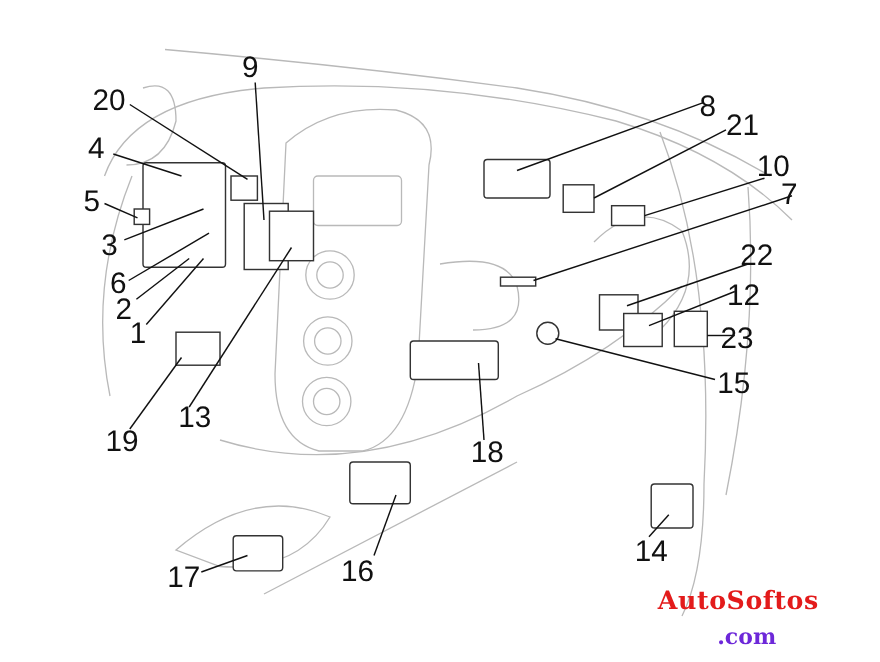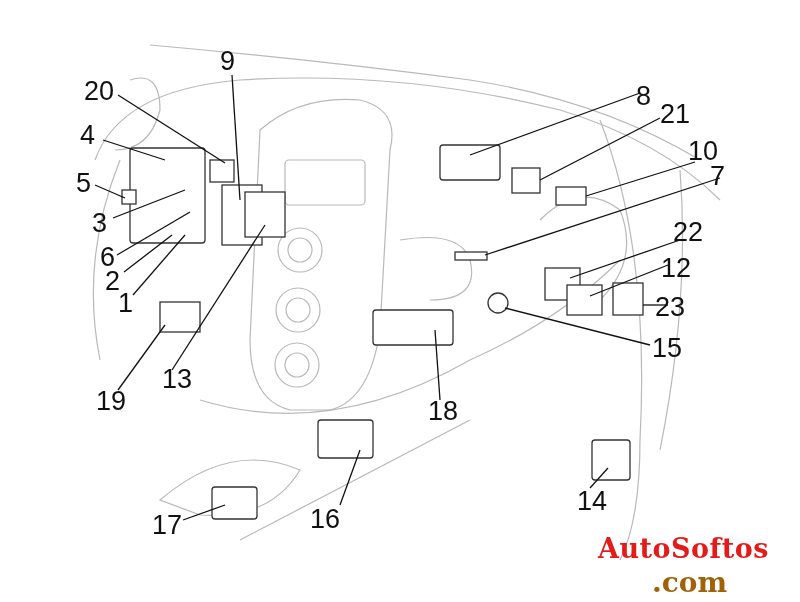--- a/index.html
+++ b/index.html
@@ -2,22 +2,22 @@
 <html><head>
 <meta charset="utf-8">
 <style>
   html, body { margin:0; padding:0; background:#ffffff; }
   body { width:800px; height:602px; position:relative; overflow:hidden; font-family:"Liberation Sans", sans-serif; }
   #diagram { position:absolute; left:0; top:0; width:800px; height:602px; }
   .lbl { font-family:"Liberation Sans", sans-serif; font-size:27px; fill:#111; }
   .outline { fill:none; stroke:#b9b9b9; stroke-width:1.2; }
   .part { fill:#ffffff; stroke:#333; stroke-width:1.3; }
   .leader { stroke:#111; stroke-width:1.3; fill:none; }
-  .wm1 { position:absolute; left:598px; top:533px; font-family:"DejaVu Serif", serif; font-weight:bold; font-size:27px; color:#e31b1b; letter-spacing:0.5px; }
-  .wm2 { position:absolute; left:652px; top:566px; font-family:"DejaVu Serif", serif; font-weight:bold; font-size:28px; color:#a16207; }
+  .wm1 { position:absolute; left:598px; top:533px; font-family:"DejaVu Serif", serif; font-weight:bold; font-size:23px; color:#e31b1b; letter-spacing:0.5px; }
+  .wm2 { position:absolute; left:652px; top:566px; font-family:"DejaVu Serif", serif; font-weight:bold; font-size:20px; color:#6d28d9; }
 </style>
 </head>
 <body>
 
 <svg id="diagram" viewBox="0 0 800 602" xmlns="http://www.w3.org/2000/svg">
 
   <g>
     <path class="outline" d="M150 45 Q320 60 470 80 Q600 100 700 160"></path>
     <path class="outline" d="M95 160 Q120 90 240 80 Q400 70 560 110 Q660 140 720 200"></path>
     <path class="outline" d="M100 360 Q80 260 120 160"></path>

